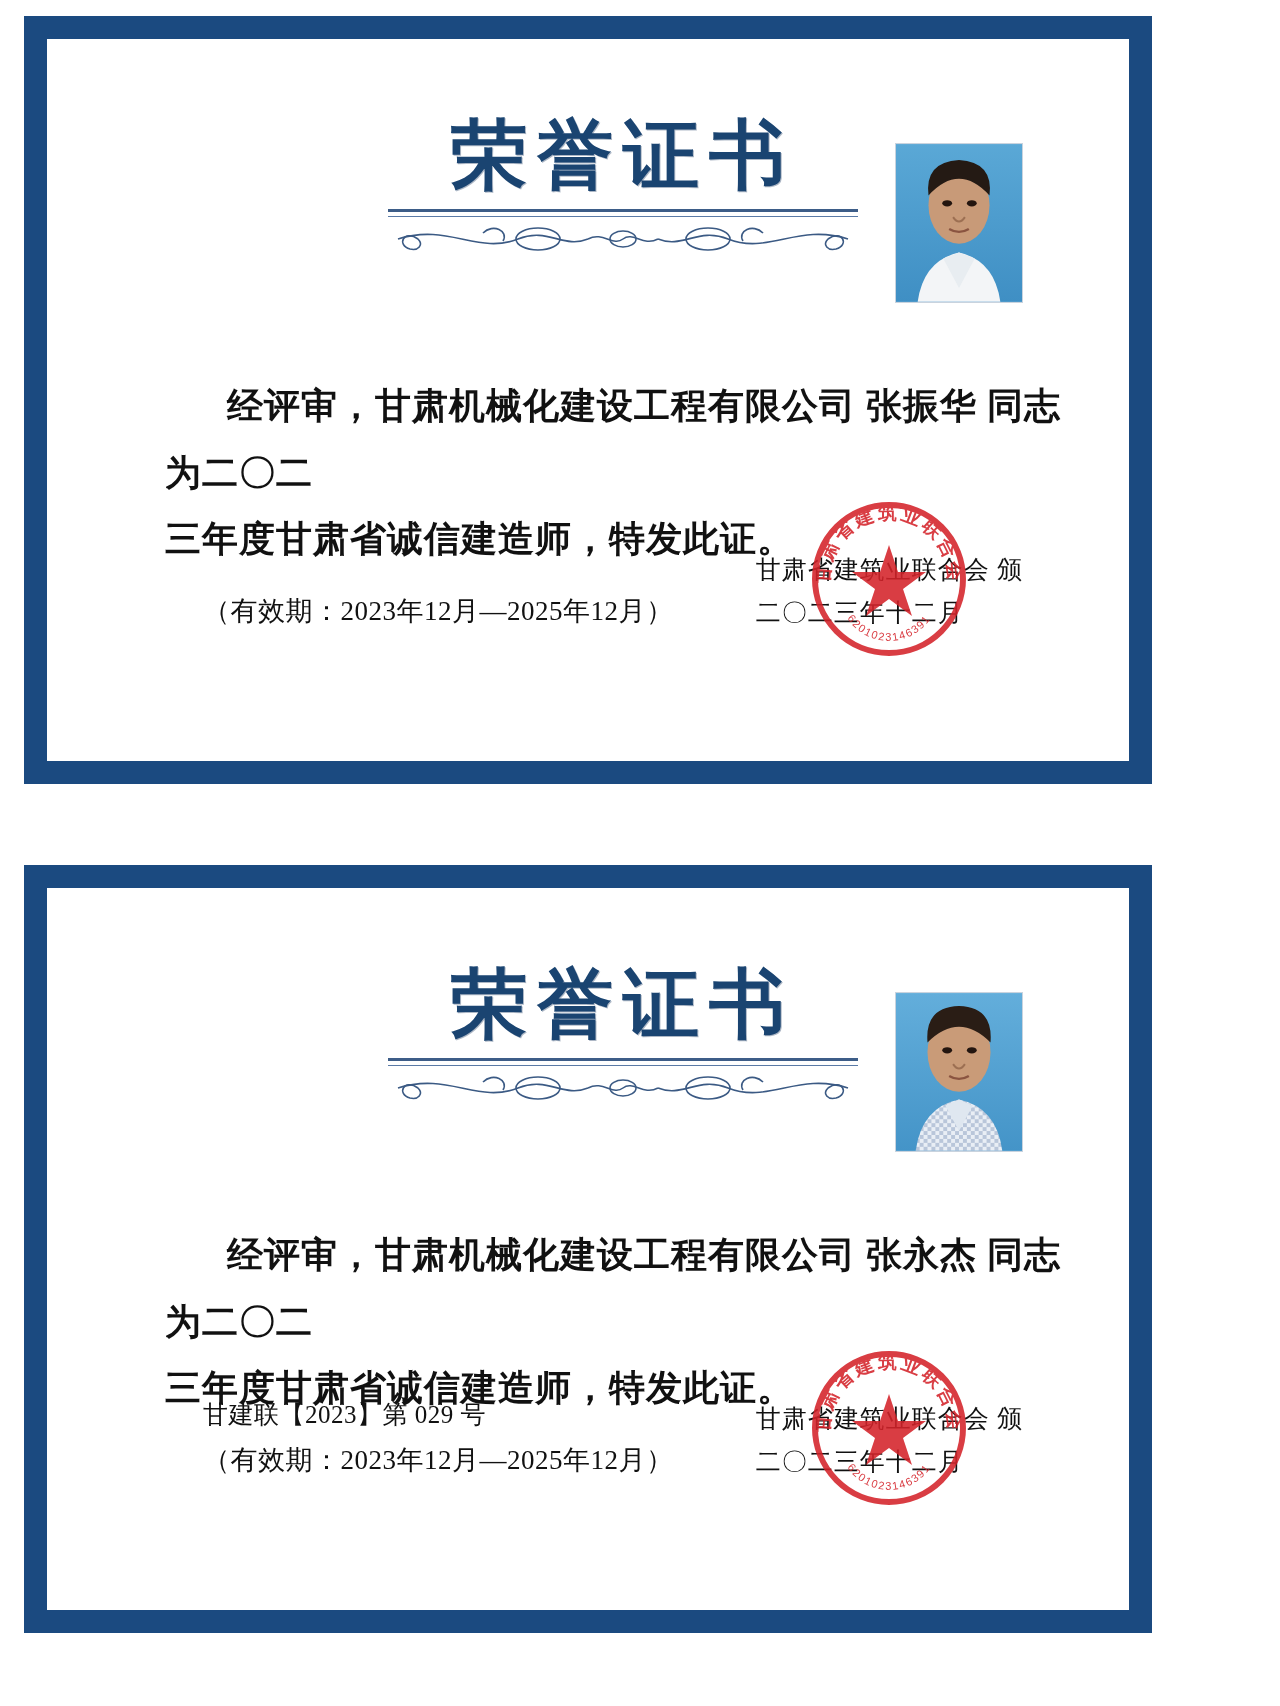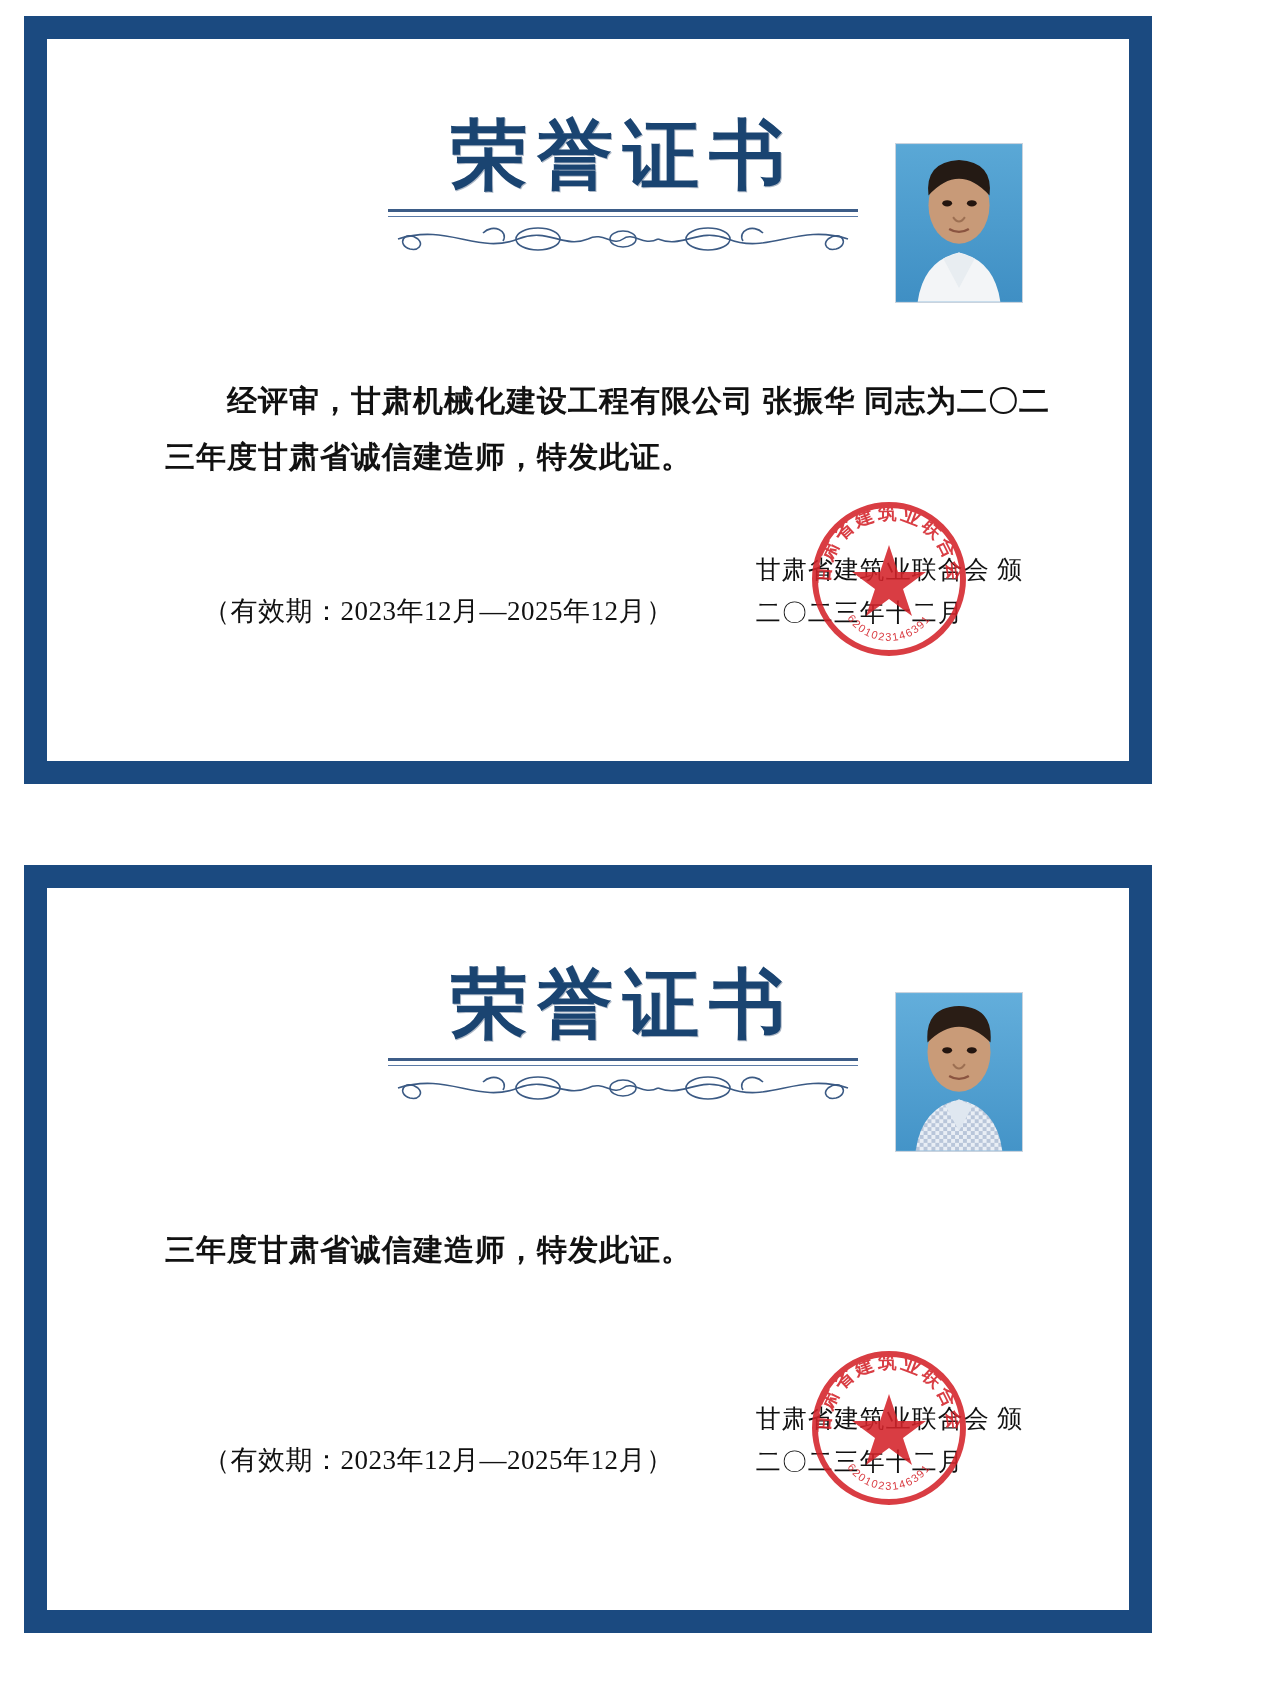--- a/index.html
+++ b/index.html
@@ -101,21 +101,21 @@
     overflow: hidden;
   }
   .photo svg { display:block; width:100%; height:100%; }
 
   
   .cert-text {
     position: absolute;
     left: 112px;
     top: 328px;
     width: 910px;
-    font-size: 30px;
+    font-size: 36px;
     font-weight: bold;
     color: #111111;
     line-height: 1.85;
     letter-spacing: 1px;
   }
   .cert-text .indent { display: inline-block; width: 62px; }
 
   
   .footer-left {
     position: absolute;
@@ -295,24 +295,26 @@
             <ellipse cx="52" cy="58" rx="5" ry="3.2" fill="#23150f"></ellipse>
             <ellipse cx="77" cy="58" rx="5" ry="3.2" fill="#23150f"></ellipse>
             <path d="M58 72 q 6 9 12 0" stroke="#9c6f52" stroke-width="2" fill="none"></path>
             <path d="M54 84 q 10 6 20 0" stroke="#8a5440" stroke-width="2.4" fill="none"></path>
             <path d="M20 160 q 6 -44 44 -52 q 38 8 44 52 z" fill="url(#check2)"></path>
             <path d="M64 108 l -14 6 l 14 26 l 14 -26 z" fill="#dfe7f0"></path>
           </svg>
         </div>
 
         <div class="cert-text">
+          <div><span class="indent"></span><span>经评审，甘肃机械化建设工程有限公司  张永杰  同志为二〇二</span></div>
           <div><span>三年度甘肃省诚信建造师，特发此证。</span></div>
         </div>
 
         <div class="footer-left">
+          <div>甘建联【2023】第 029 号</div>
           <div class="line2">（有效期：2023年12月—2025年12月）</div>
         </div>
 
         <div class="footer-right">
           <div>甘肃省建筑业联合会   颁</div>
           <div>二〇二三年十二月</div>
         </div>
 
         <div class="seal">
           <svg viewBox="0 0 168 168" xmlns="http://www.w3.org/2000/svg">

